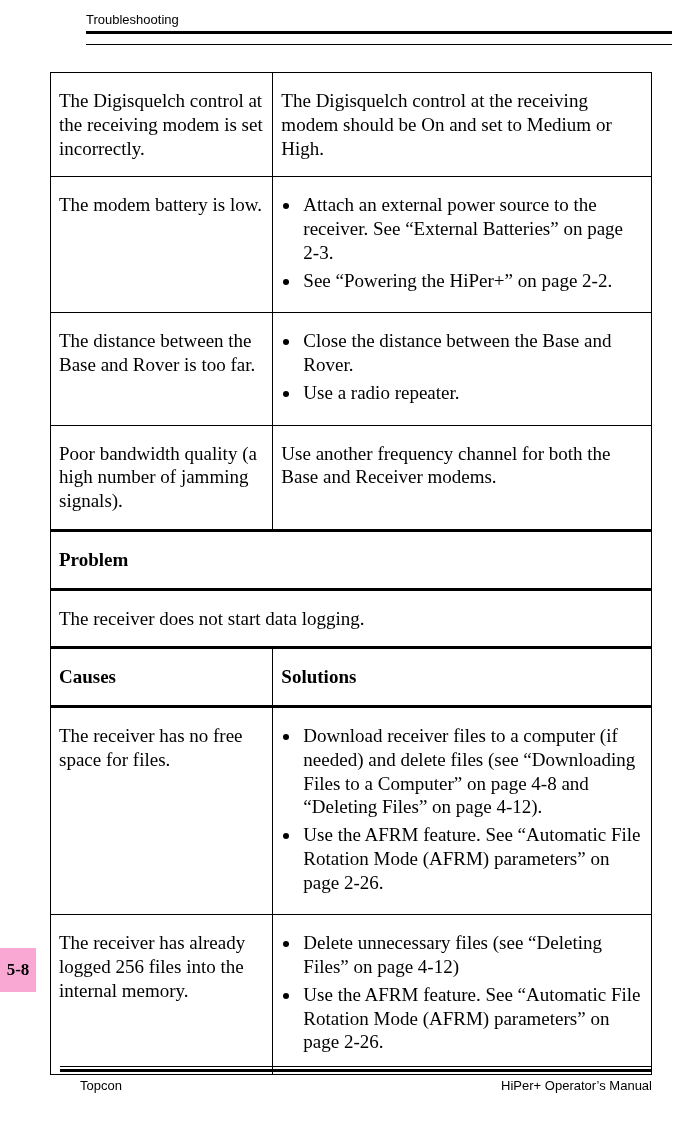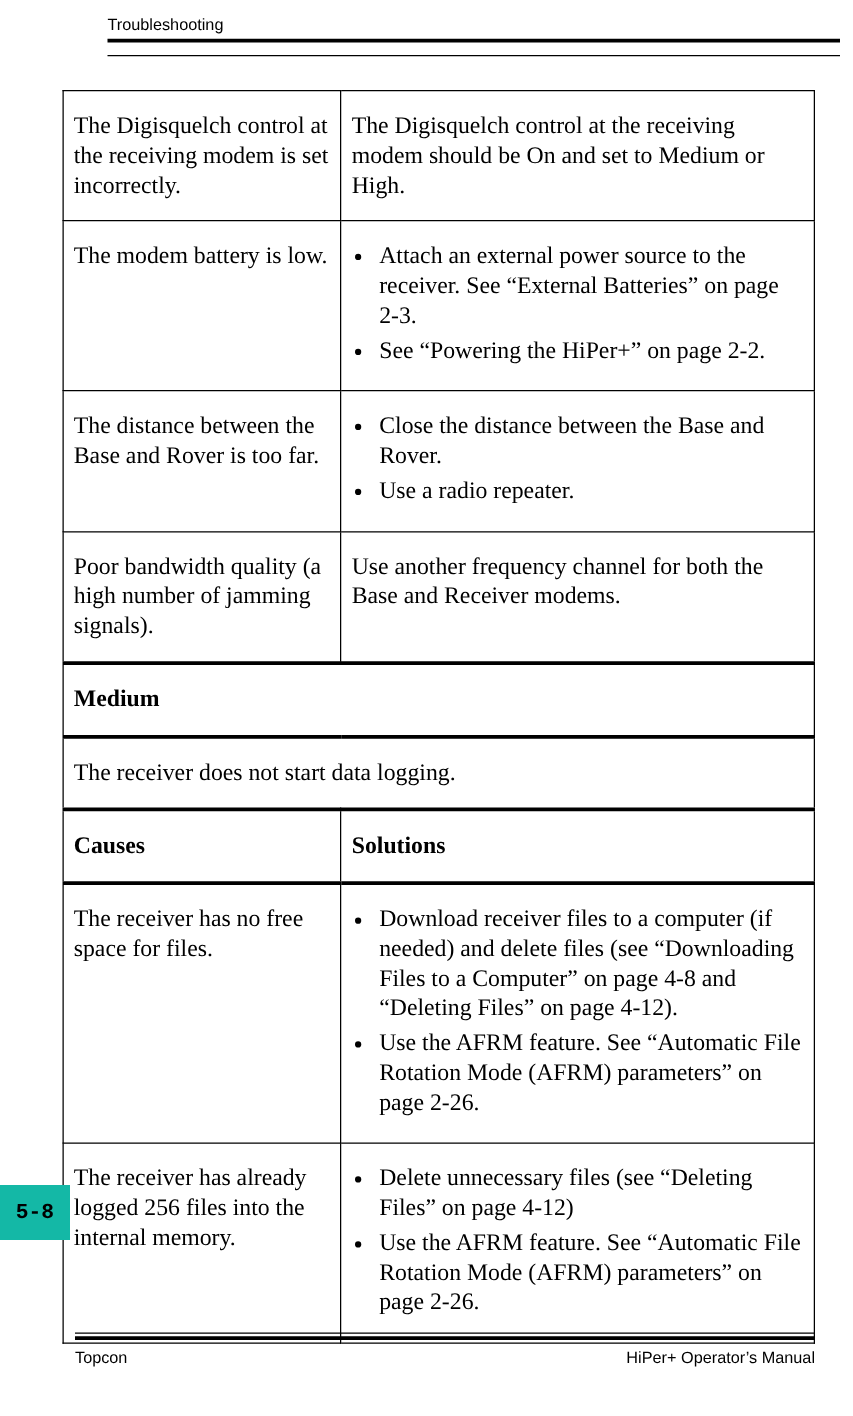--- a/index.html
+++ b/index.html
@@ -72,27 +72,27 @@
     padding-left: 20px;
   }
   ul.bul li {
     margin: 0 0 4px 0;
     padding-left: 2px;
   }
   .page-tab {
     position: absolute;
     left: 0;
     top: 948px;
-    width: 56px;
+    width: 36px;
     height: 44px;
-    background: #14b8a6;
+    background: #f9a8d4;
     display: flex;
     align-items: center;
     justify-content: center;
-    font-family: Liberation Mono, monospace;
+    font-family: Liberation Serif, serif;
     font-weight: bold;
     font-size: 17px;
   }
   .footer {
     position: absolute;
     left: 0;
     right: 0;
     bottom: 40px;
     padding: 0 30px 0 60px;
   }
@@ -104,20 +104,21 @@
   .footer hr.thick {
     border: none;
     border-top: 3px solid #000;
     margin: 0 0 6px 0;
   }
   .foot-row {
     display: flex;
     justify-content: space-between;
     font-family: Arial, Helvetica, sans-serif;
     font-size: 13px;
+    margin-left: 20px;
   }
 </style>
 </head>
 <body>
 
 <div class="page">
 
   <div class="header-area">
     <div class="running-head">Troubleshooting</div>
     <hr class="head-rule-thick">
@@ -156,21 +157,21 @@
           </ul>
         </td>
       </tr>
 
       <tr>
         <td>Poor bandwidth quality (a high number of jamming signals).</td>
         <td>Use another frequency channel for both the Base and Receiver modems.</td>
       </tr>
 
       <tr class="problem-row">
-        <td colspan="2">Medium</td>
+        <td colspan="2">Problem</td>
       </tr>
       <tr class="problem-desc">
         <td colspan="2">The receiver does not start data logging.</td>
       </tr>
       <tr class="cs-row">
         <th>Causes</th>
         <th>Solutions</th>
       </tr>
 
       <tr>

